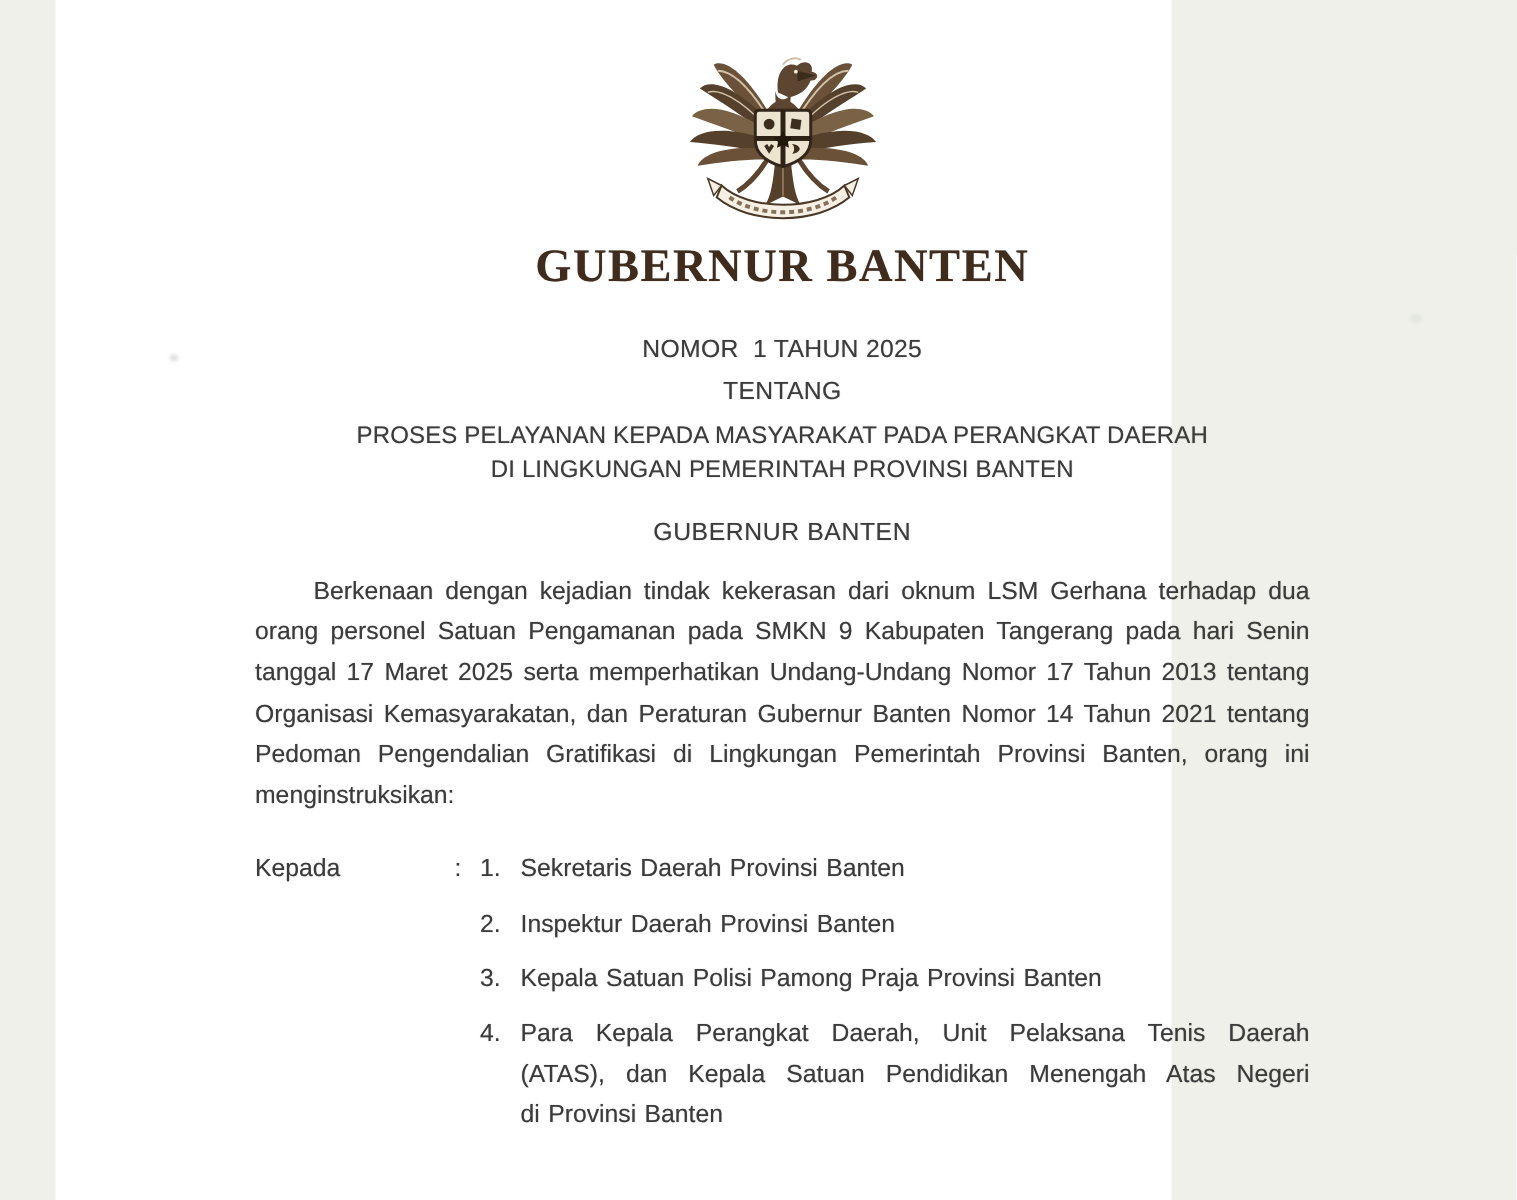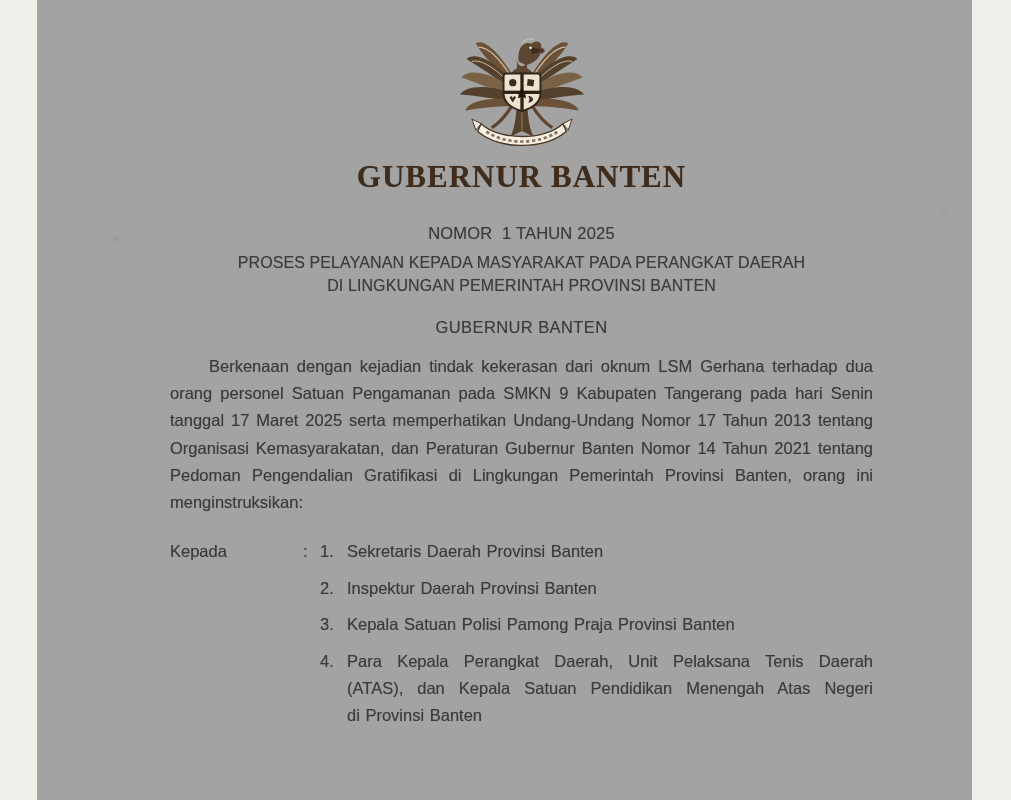--- a/index.html
+++ b/index.html
@@ -3,22 +3,22 @@
 <meta charset="utf-8">
 <style>
   html,body{margin:0;padding:0;}
   body{
     width:1011px;height:800px;overflow:hidden;
     background:#eef0e9;
     font-family:"Liberation Sans", sans-serif;
     -webkit-font-smoothing:antialiased;
   }
   .paper{
-    position:absolute;left:37px;top:0;width:935px;height:800px;
-    background:#a3a3a3;
+    position:absolute;left:37px;top:0;width:744px;height:800px;
+    background:#ffffff;
   }
   .content{
     position:absolute;left:133px;top:26px;width:703px;
     color:#3b3b3b;
   }
   
   .content, .letterhead-title{
     text-shadow:0 0 0.7px rgba(70,70,70,0.55);
   }
 
@@ -139,20 +139,21 @@
         <path d="M81,106 l5,8 l5,-8 l-3,-2 l-2,3 l-2,-3 Z" fill="#3c2e1f"></path>
         <path d="M109,104 c3,2 3,8 0,10 c6,0 8,-4 8,-5 c0,-1 -2,-5 -8,-5 Z" fill="#3c2e1f"></path>
         <path d="M100,91 l3,6 l6,1 l-4,4 l1,6 l-6,-3 l-6,3 l1,-6 l-4,-4 l6,-1 Z" fill="#211809"></path>
       </svg>
     </div>
 
     <div class="letterhead-title">GUBERNUR BANTEN</div>
 
     <div class="doc-heading">
       <div class="hline">NOMOR  1 TAHUN 2025</div>
+      <div class="hline">TENTANG</div>
     </div>
 
     <div class="subject">
         <div class="sline">PROSES PELAYANAN KEPADA MASYARAKAT PADA PERANGKAT DAERAH</div>
         <div class="sline last">DI LINGKUNGAN PEMERINTAH PROVINSI BANTEN</div>
       </div>
 
     <div class="issuer">GUBERNUR BANTEN</div>
 
     <div class="opening">

